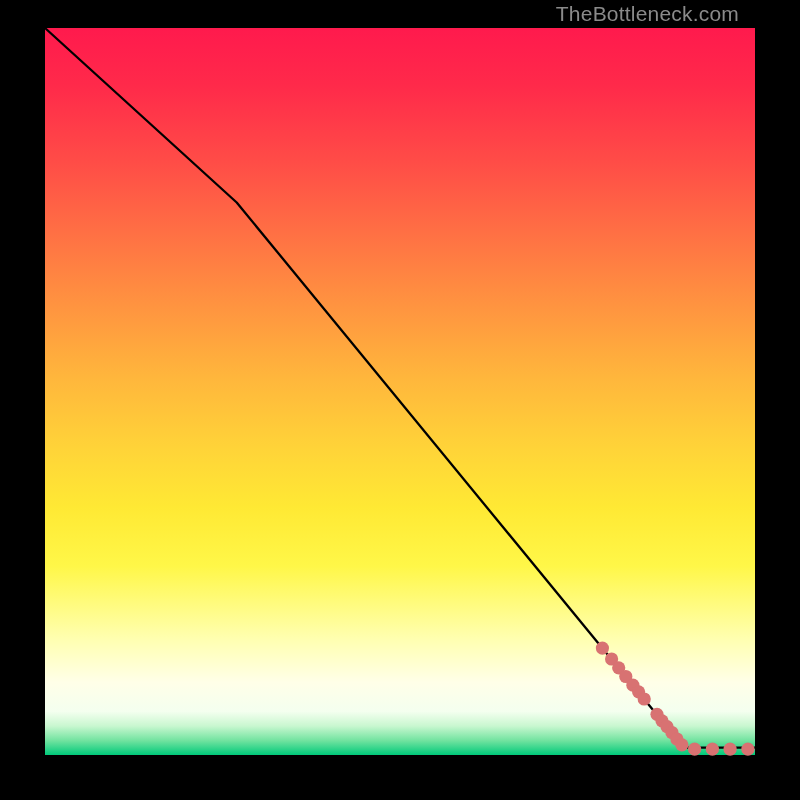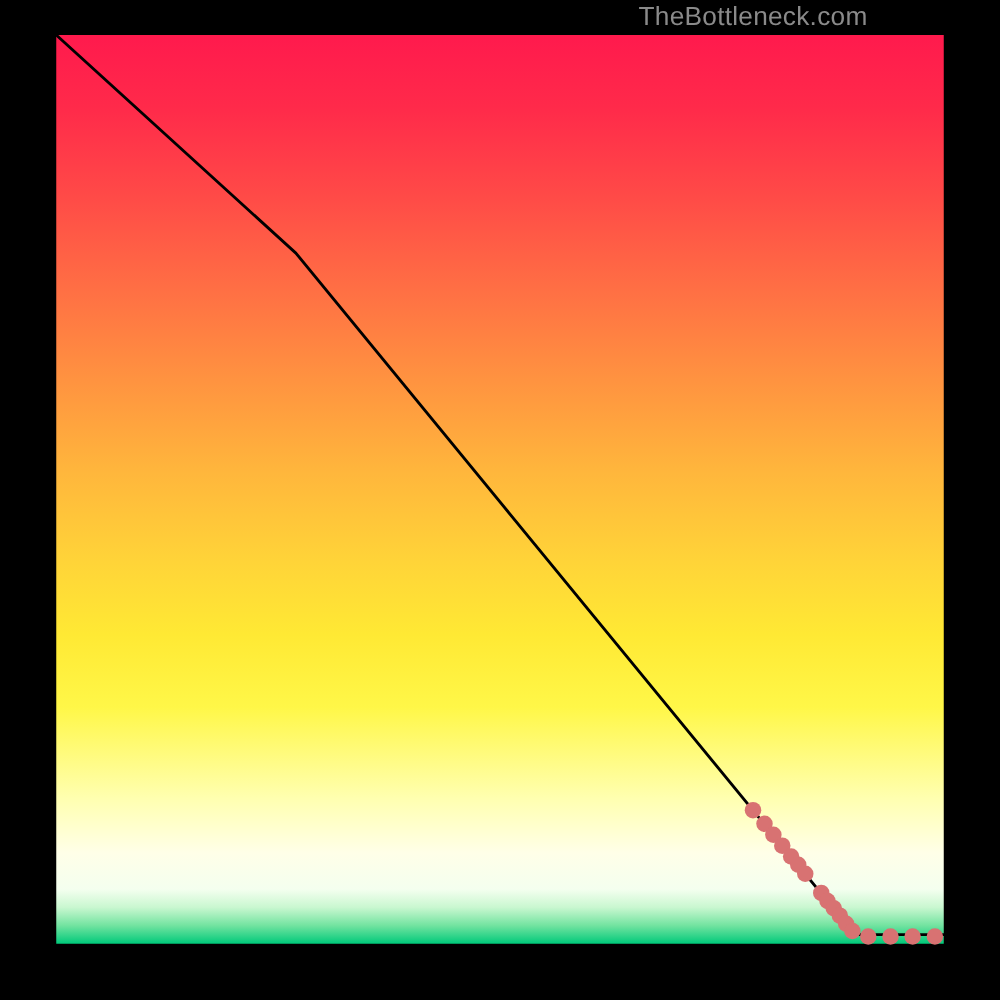--- a/index.html
+++ b/index.html
@@ -8,20 +8,21 @@
     width: 800px;
     height: 800px;
     background: #000;
     font-family: Arial, Helvetica, sans-serif;
     overflow: hidden;
   }
   .wrap {
     position: relative;
     width: 708px;
     height: 800px;
+    padding-left: 45px;
   }
   .attribution {
     position: absolute;
     top: 2px;
     right: 14px;
     color: #8a8a8a;
     font-size: 21px;
     font-weight: 400;
     letter-spacing: 0.2px;
     z-index: 5;

